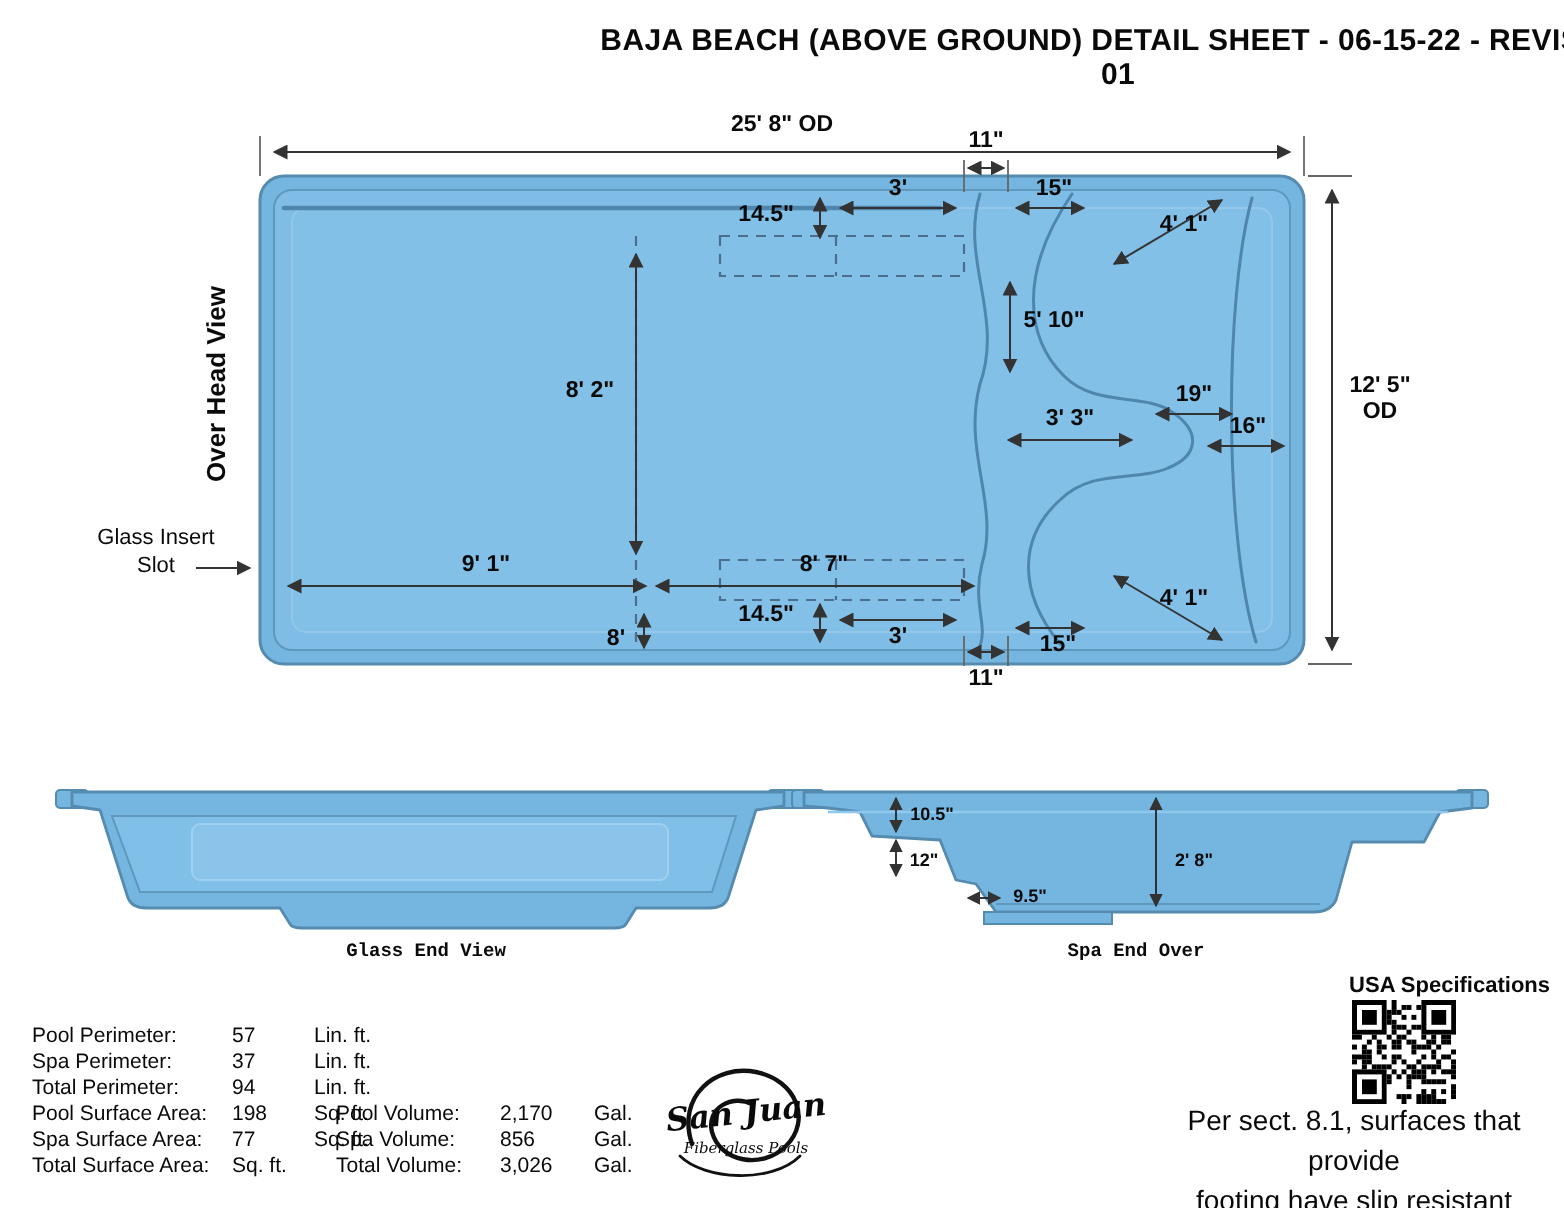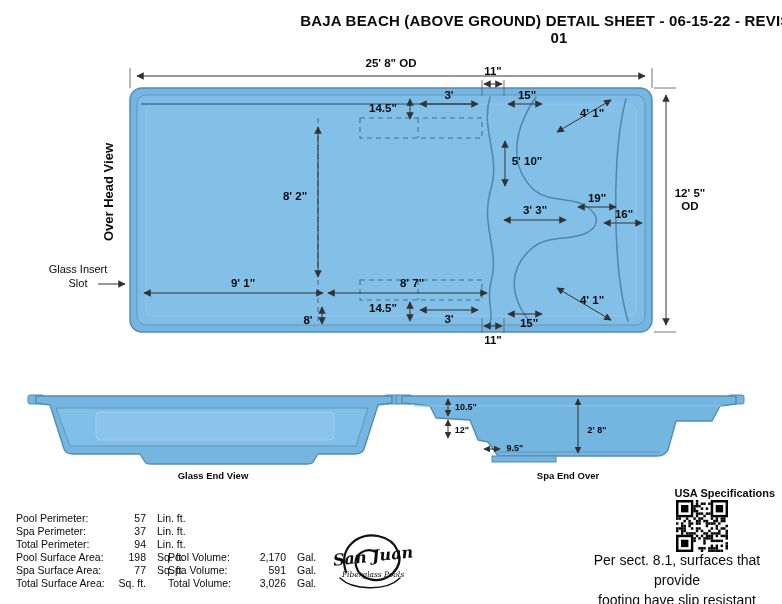--- a/index.html
+++ b/index.html
@@ -22,26 +22,26 @@
   .rot-label {
     position:absolute; left:108px; top:192px; transform:translate(-50%,-50%) rotate(-90deg);
     font-size:13px; font-weight:bold; white-space:nowrap;
   }
   .side-label {
     position:absolute; left:36px; top:263px; width:84px; text-align:center;
     font-size:11px; line-height:1.25; white-space:pre-line;
   }
   .view-caption {
     position:absolute; transform:translate(-50%,0);
-    font-size:9.5px; font-weight:bold; white-space:nowrap;
+    font-size:9.5px; font-weight:bold; white-space:nowrap;font-family:Liberation Mono, monospace;
   }
   .spec-table { position:absolute; font-size:10.5px; line-height:13px; }
   .spec-row { display:flex; }
   .spec-label { width:100px; }
-  .spec-value { width:30px; text-align:right; }
+  .spec-value { width:30px; }
   .spec-unit { margin-left:11px; }
   .vol-table .spec-label { width:82px; }
   .vol-table .spec-value { width:36px; }
   .usa-label { position:absolute; left:640px; top:487px; width:135px; text-align:right; font-size:11px;font-weight:bold; }
   .note {
     position:absolute; left:576px; top:551px; width:202px;
     font-size:14px; line-height:1.42; text-align:center; white-space:pre-line;
   }
   .qr { position:absolute; left:676px; top:500px; width:52px; height:52px; }
   .logo-text1 {
@@ -219,21 +219,21 @@
     </div>
 </div>
 <div class="spec-table vol-table" style="left:168px;top:551px">
   <div class="spec-row">
       <span class="spec-label">Pool Volume:</span>
       <span class="spec-value">2,170</span>
       <span class="spec-unit">Gal.</span>
     </div>
   <div class="spec-row">
       <span class="spec-label">Spa Volume:</span>
-      <span class="spec-value">591</span>
+      <span class="spec-value">856</span>
       <span class="spec-unit">Gal.</span>
     </div>
   <div class="spec-row">
       <span class="spec-label">Total Volume:</span>
       <span class="spec-value">3,026</span>
       <span class="spec-unit">Gal.</span>
     </div>
 </div>
 
 <div class="usa-label">USA Specifications</div>

